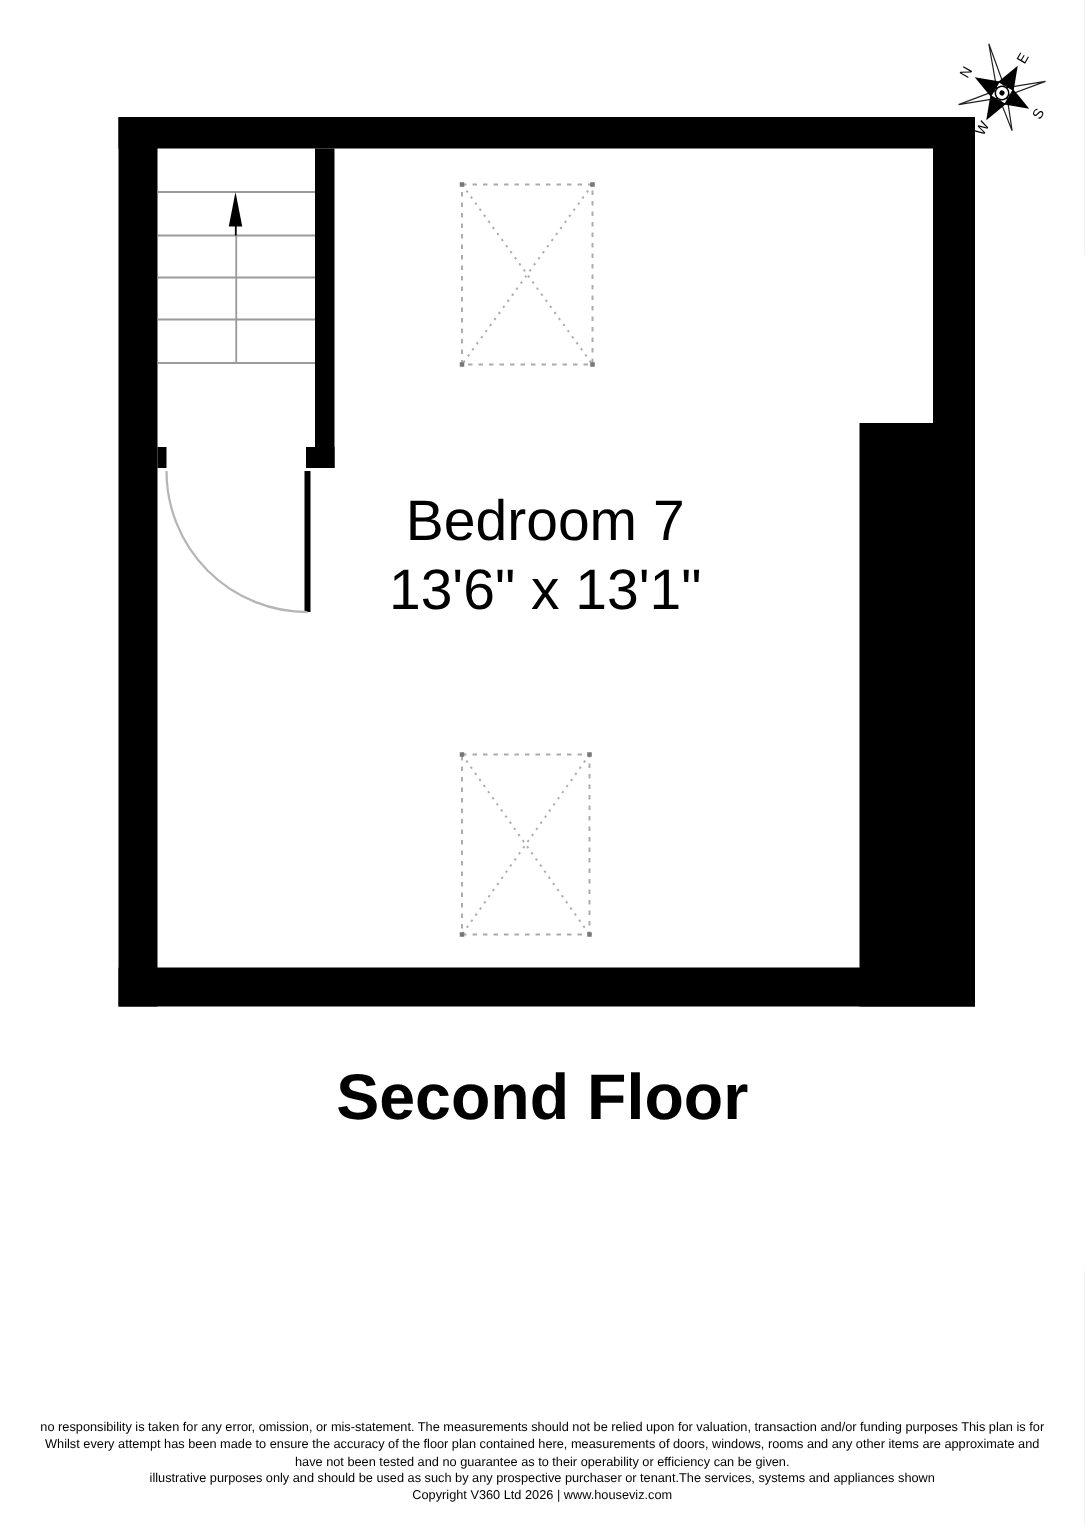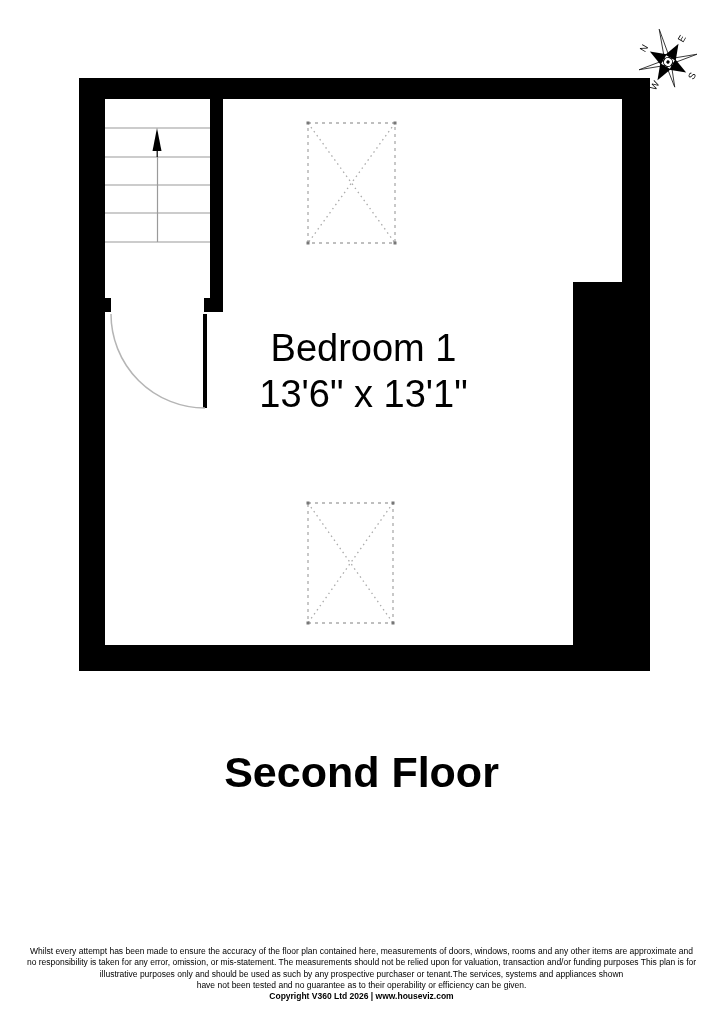--- a/index.html
+++ b/index.html
@@ -19,30 +19,29 @@
     font-size:38px;line-height:46px;
     color:#000;
   }
   .title-block{
     position:absolute;
     left:0;top:705px;width:723px;
     text-align:center;
     font-weight:bold;
     font-size:43px;line-height:55px;
     color:#000;
-    margin-top:40px;
   }
   .footer{
     position:absolute;
     left:14px;top:946px;width:695px;
     text-align:center;
     font-size:8.5px;line-height:11.3px;
     color:#000;
   }
-  .footer .copyright{font-weight:bold;}
+  .footer .copyright{font-weight:normal;}
 </style>
 </head>
 <body>
 
 <div class="page">
 
   <svg class="plan-svg" width="723" height="1024" viewBox="0 0 723 1024">
 
     <g fill="#000000">
       <rect x="79" y="78" width="571" height="21"></rect>
@@ -113,29 +112,29 @@
       <g font-size="9.5" fill="#000000" text-anchor="middle" font-family="Liberation Sans, sans-serif">
         <text x="0" y="-24.5">N</text>
         <text x="27" y="3.5">E</text>
         <text x="0" y="31">S</text>
         <text x="-27" y="3.5">W</text>
       </g>
     </g>
   </svg>
 
   <div class="room-label">
-    <div>Bedroom 1</div>
+    <div>Bedroom 7</div>
     <div>13'6" x 13'1"</div>
   </div>
 
   <div class="title-block">
     <div>Second Floor</div>
   </div>
 
   <div class="footer">
+    <div>no responsibility is taken for any error, omission, or mis-statement.  The measurements should not be relied upon for valuation, transaction and/or funding purposes This plan is for</div>
     <div>Whilst every attempt has been made to ensure the accuracy of the floor plan contained here, measurements of doors, windows, rooms and any other items are approximate and</div>
-    <div>no responsibility is taken for any error, omission, or mis-statement.  The measurements should not be relied upon for valuation, transaction and/or funding purposes This plan is for</div>
+    <div>have not been tested and no guarantee as to their operability or efficiency can be given.</div>
     <div>illustrative purposes only and should be used as such by any prospective purchaser or tenant.The services, systems and appliances shown</div>
-    <div>have not been tested and no guarantee as to their operability or efficiency can be given.</div>
     <div class="copyright">Copyright V360 Ltd 2026 | www.houseviz.com</div>
   </div>
 
 </div>
 
 </body></html>

